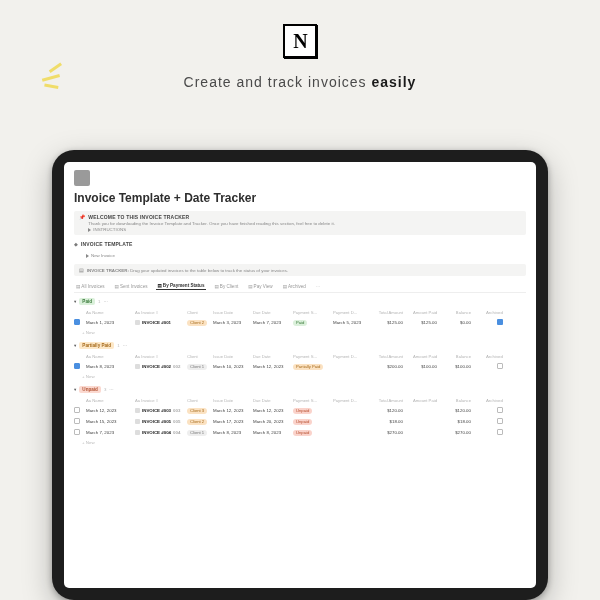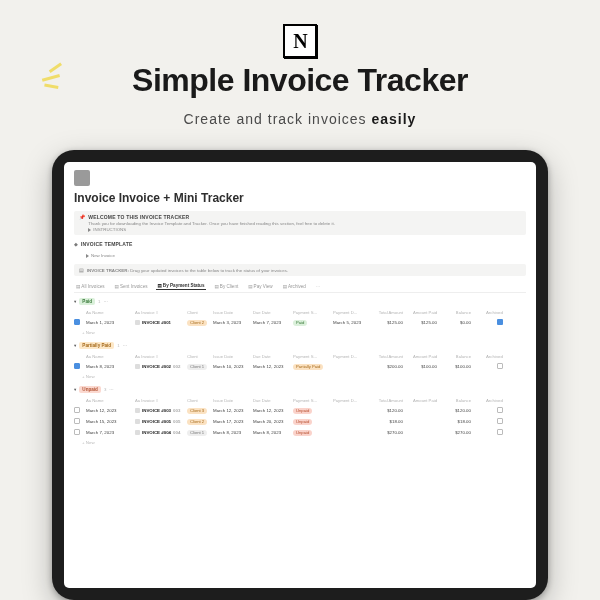--- a/index.html
+++ b/index.html
@@ -121,31 +121,30 @@
 </head>
 <body>
 
 <div class="deco1"></div>
 <div class="deco2"></div>
 <div class="deco3"></div>
 
 <div class="logo-box">N</div>
 
 <div class="headline-wrap">
-  <div class="headline">Simple Invoice Tracker</div>
   <div class="subhead">
     <span>Create and track invoices </span><b>easily</b>
   </div>
 </div>
 
 <div class="tablet">
   <div class="screen">
 
     <span class="page-emoji"></span>
-    <div class="page-title">Invoice Invoice + Mini Tracker</div>
+    <div class="page-title">Invoice Template + Date Tracker</div>
 
     
     <div class="banner">
       <span class="pin">📌</span>
       <div class="body">
         <div class="h">WELCOME TO THIS INVOICE TRACKER</div>
         <div class="d">Thank you for downloading the Invoice Template and Tracker. Once you have finished reading this section, feel free to delete it.</div>
         <div class="d"><span class="bullet"></span><span>INSTRUCTIONS</span></div>
       </div>
     </div>

